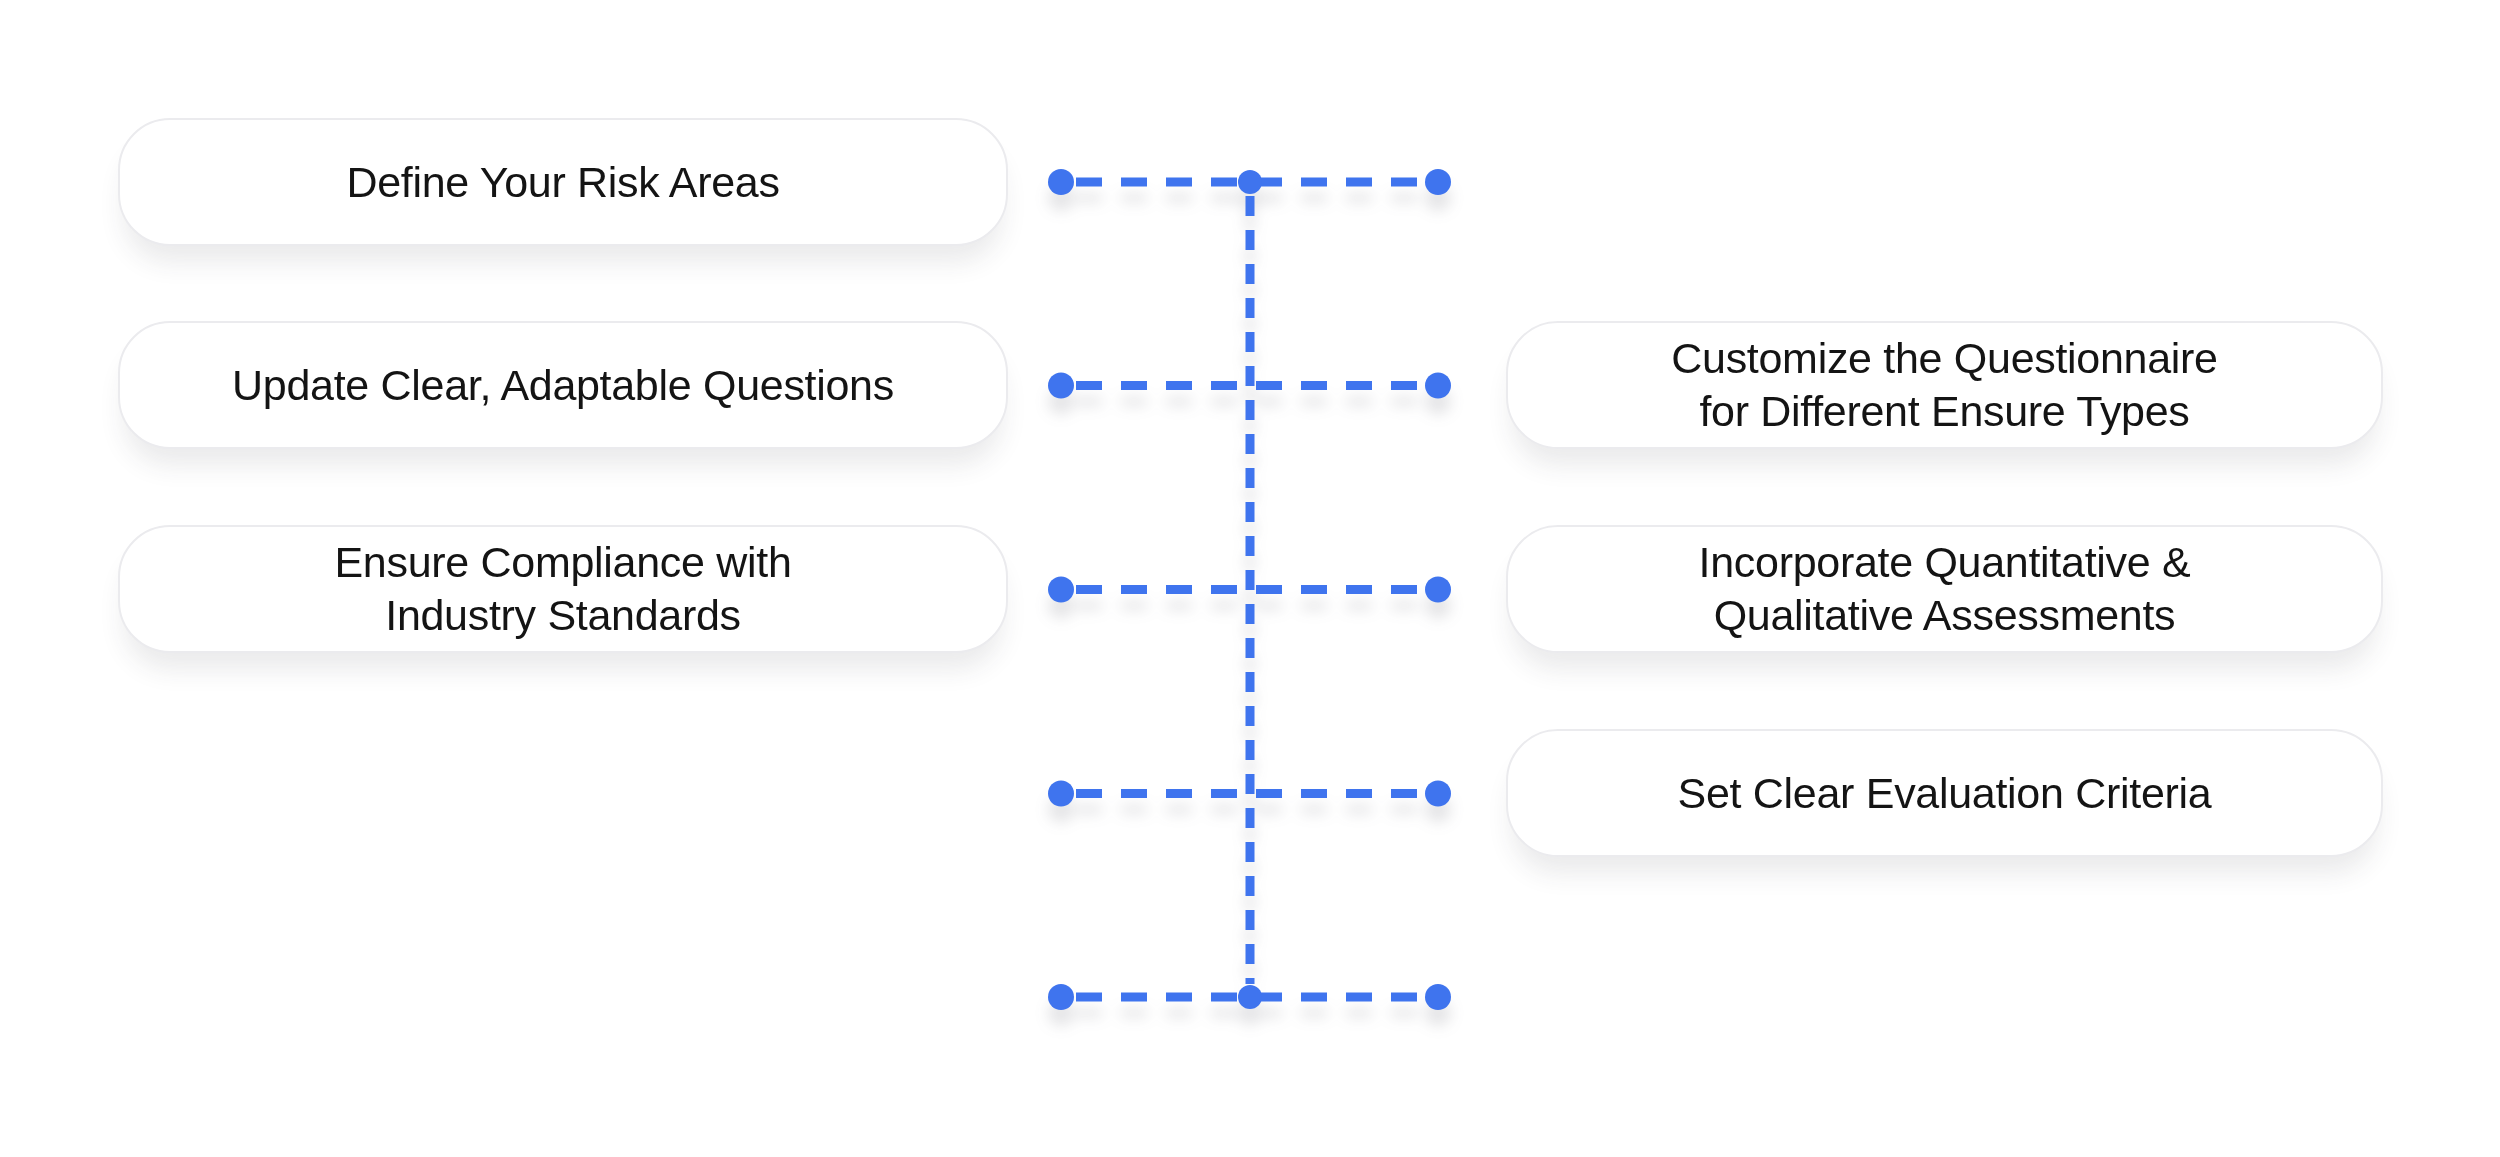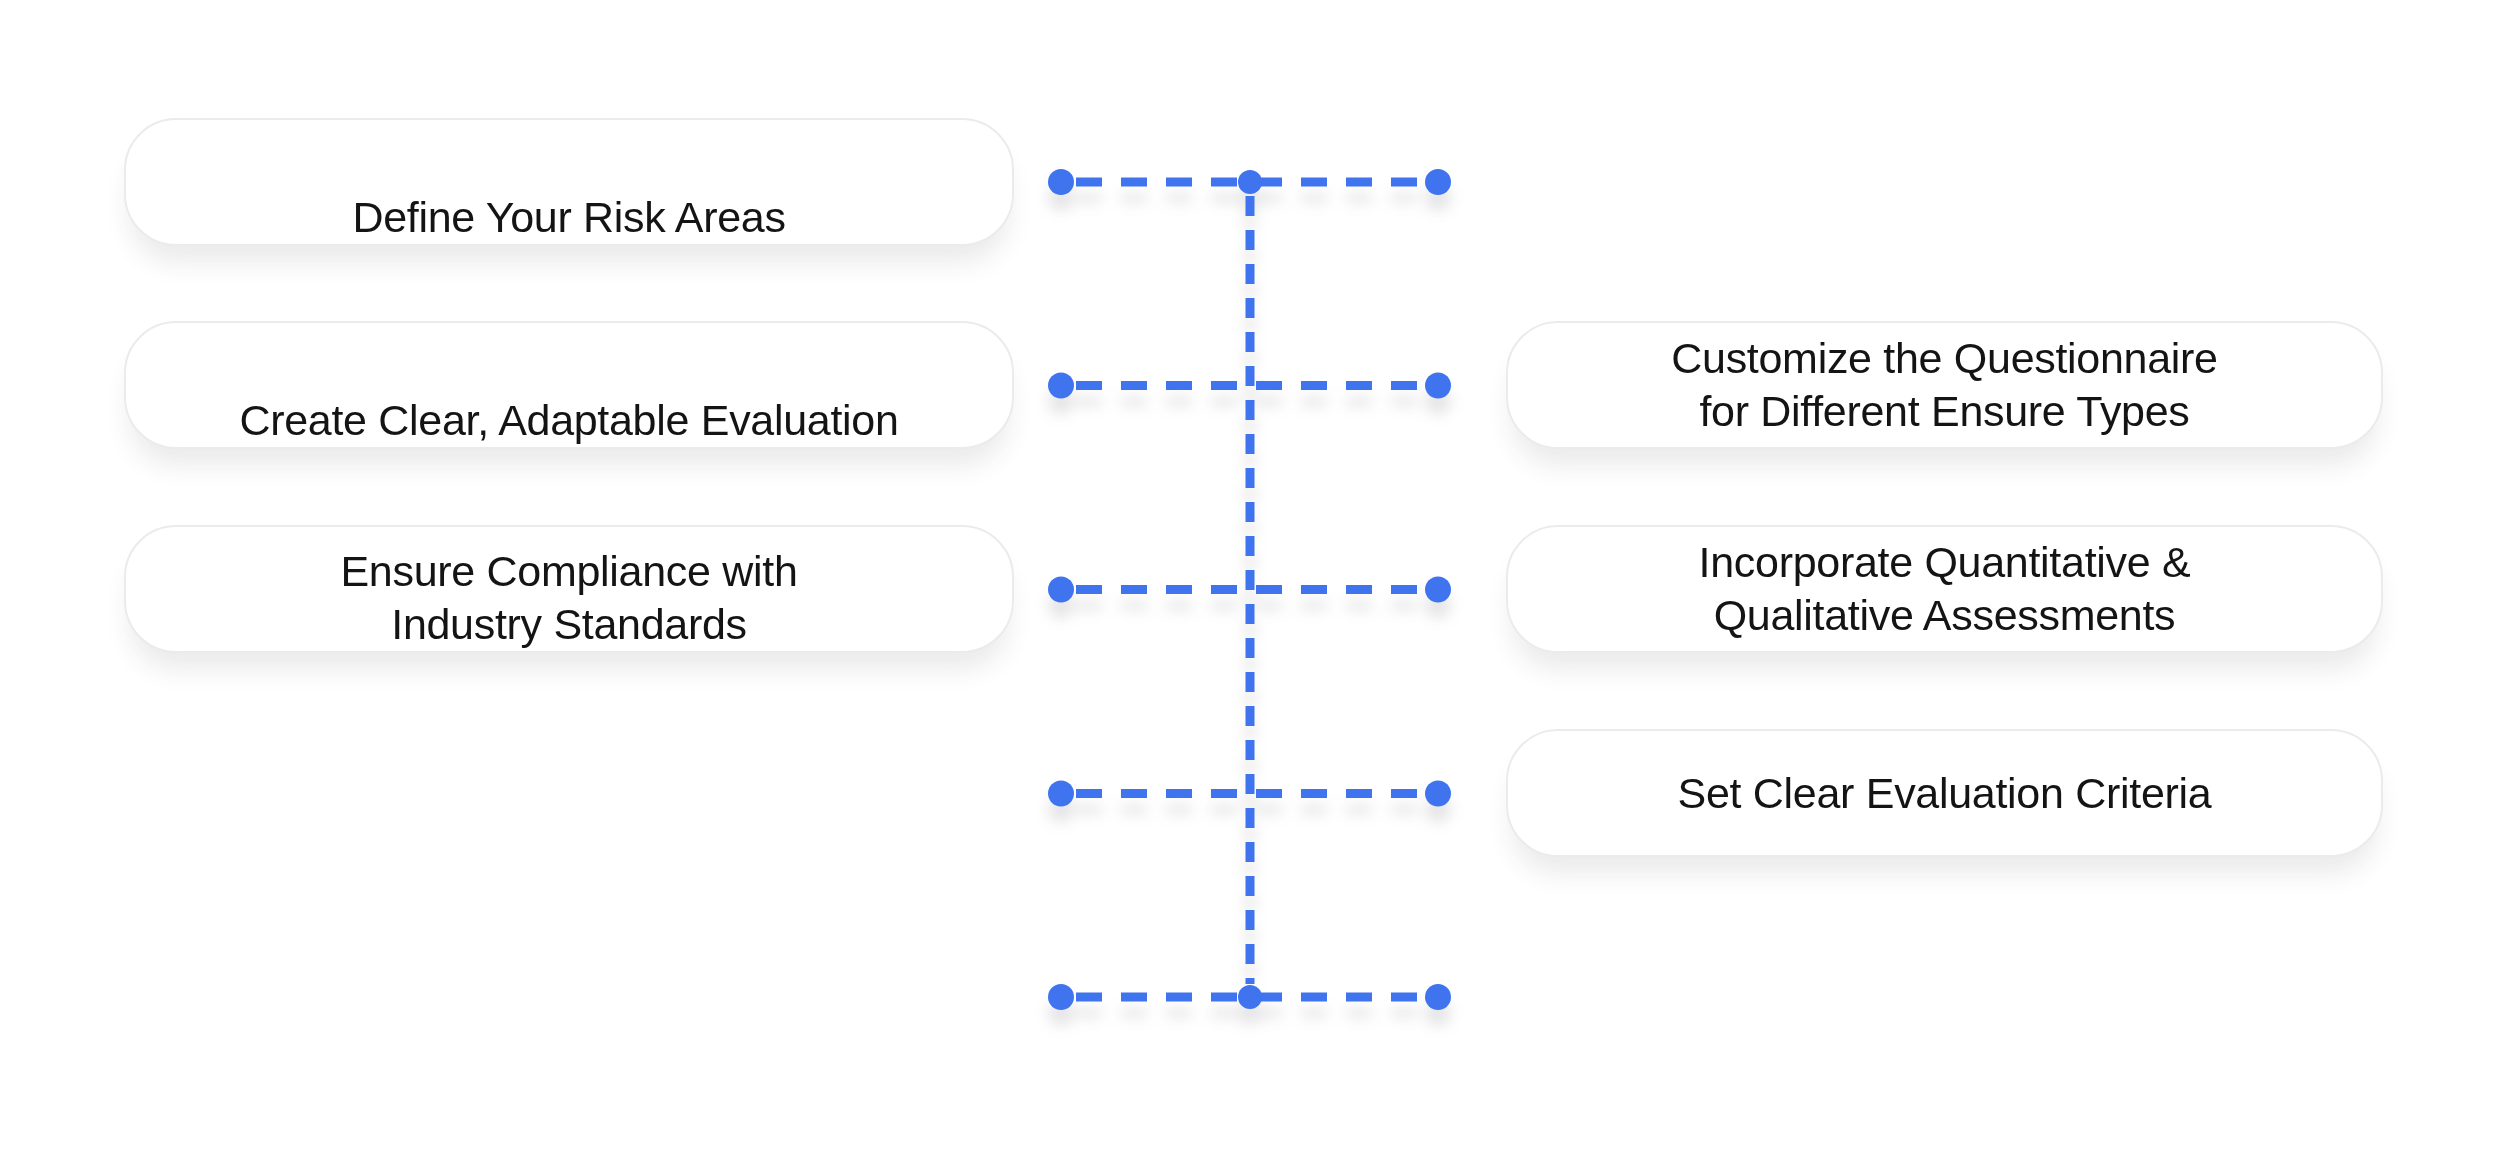--- a/index.html
+++ b/index.html
@@ -29,21 +29,21 @@
   }
   .card .label {
     white-space: pre-line;
     text-align: center;
     font-size: 43px;
     line-height: 53px;
     font-weight: 500;
     letter-spacing: -0.3px;
     color: var(--text, #141414);
   }
-  .col-left  { left: 124px;  width: 890px; align-items: flex-end; }
+  .col-left  { left: 118px;  width: 890px; }
   .col-right { left: 1506px; width: 877px; }
   .row-1 { top: 118px; }
   .row-2 { top: 321px; }
   .row-3 { top: 525px; }
   .row-4 { top: 729px; }
   .row-5 { top: 933px; }
   .connector {
     position: absolute;
     left: 1040px;
     top: 160px;
@@ -61,21 +61,21 @@
 </style>
 </head>
 <body>
 
 <div class="canvas">
 
   <div class="card col-left row-1">
     <span class="label">Define Your Risk Areas</span>
   </div>
   <div class="card col-left row-2">
-    <span class="label">Create Clear, Adaptable Evaluation</span>
+    <span class="label">Update Clear, Adaptable Questions</span>
   </div>
   <div class="card col-left row-3">
     <span class="label">Ensure Compliance with
 Industry Standards</span>
   </div>
 
   <div class="card col-right row-2">
     <span class="label">Customize the Questionnaire
 for Different Ensure Types</span>
   </div>

